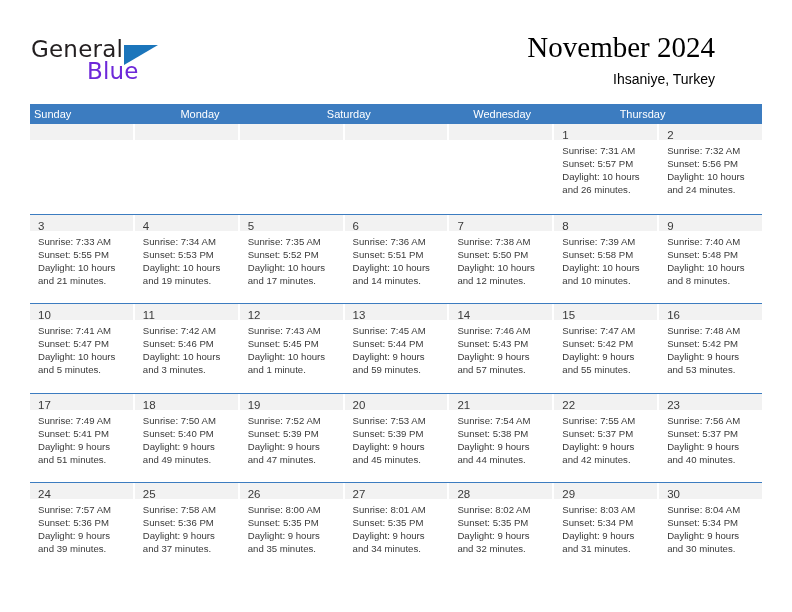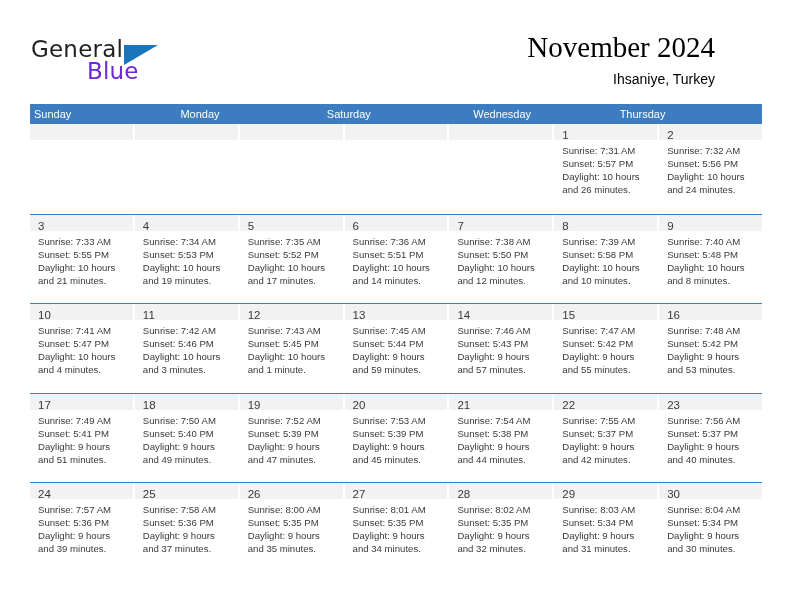--- a/index.html
+++ b/index.html
@@ -287,21 +287,21 @@
             </div>
           </div>
         </div>
         <div class="week-row">
           <div class="day-cell">
             <div class="daynum-band"><span class="daynum">10</span></div>
             <div class="day-info">
               <div class="info-line">Sunrise: 7:41 AM</div>
               <div class="info-line">Sunset: 5:47 PM</div>
               <div class="info-line">Daylight: 10 hours</div>
-              <div class="info-line">and 4 minutes.</div>
+              <div class="info-line">and 5 minutes.</div>
             </div>
           </div>
           <div class="day-cell">
             <div class="daynum-band"><span class="daynum">11</span></div>
             <div class="day-info">
               <div class="info-line">Sunrise: 7:42 AM</div>
               <div class="info-line">Sunset: 5:46 PM</div>
               <div class="info-line">Daylight: 10 hours</div>
               <div class="info-line">and 3 minutes.</div>
             </div>

